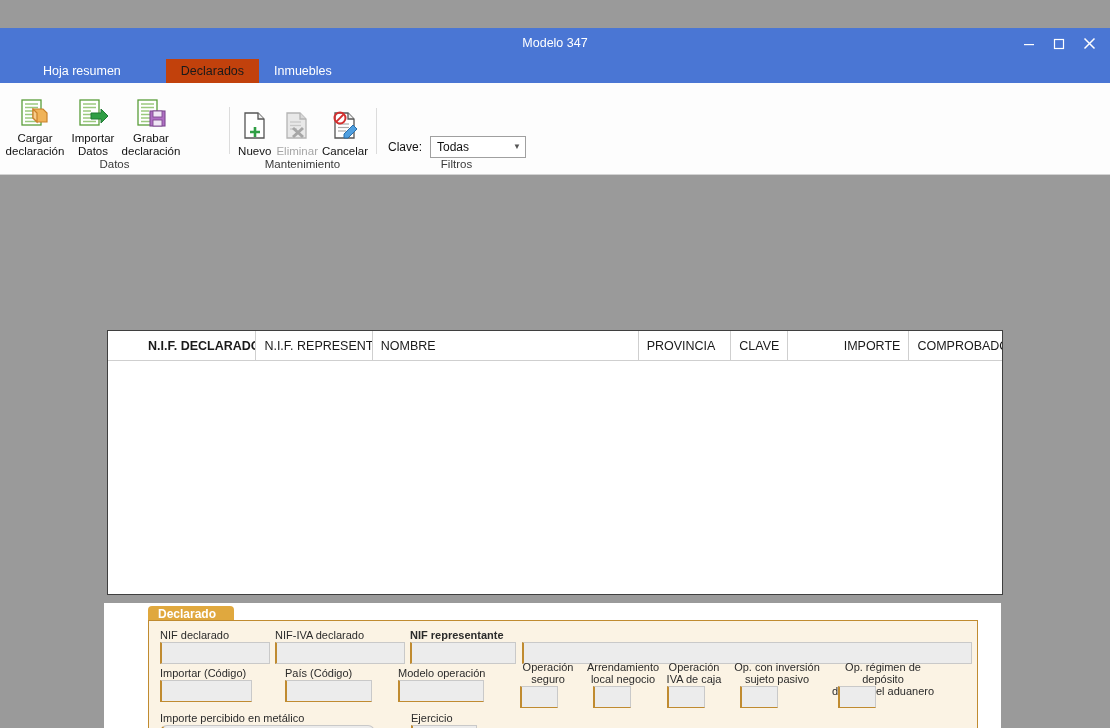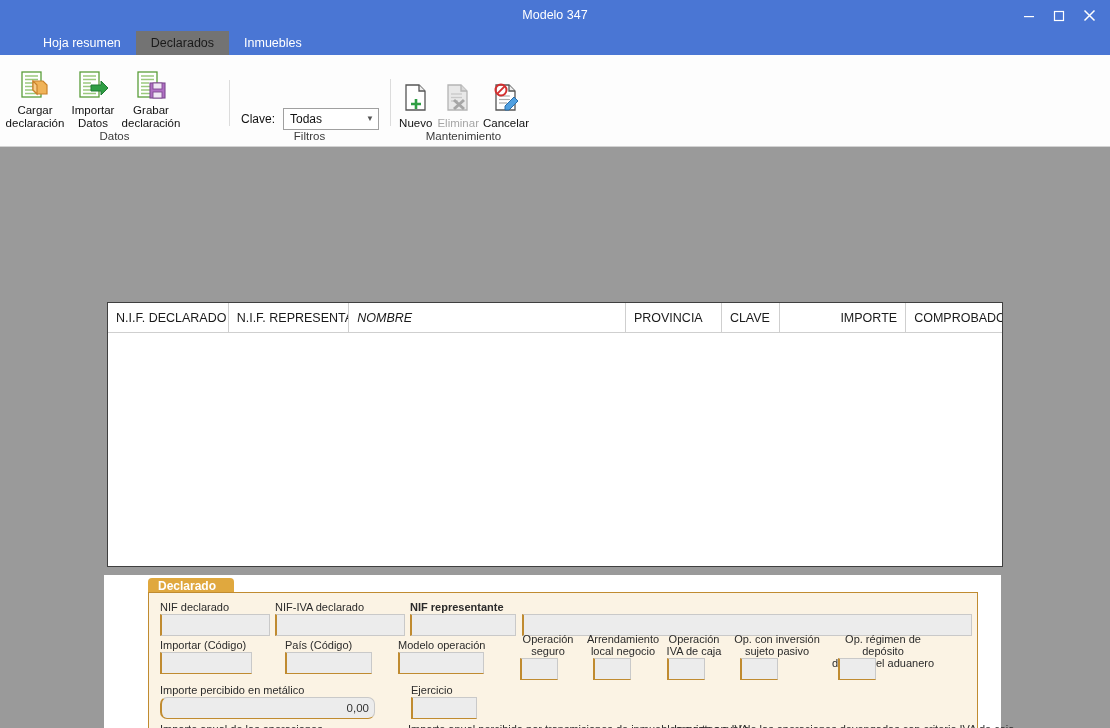--- a/index.html
+++ b/index.html
@@ -11,21 +11,21 @@
     background: #9a9a9a;
   }
   .window {
     position: absolute; left:0; top:0; width:1110px; height:728px;
     background: #9a9a9a;
     display: flex; flex-direction: column;
   }
 
   
   .titlebar {
-    height: 31px; background:#4a76d4; position:relative; flex:0 0 auto;
+    height: 31px; background:#4a76d4; position:relative; flex:0 0 auto;margin-top:28px;
   }
   .titlebar .title {
     position:absolute; left:0; right:0; top:0; height:31px;
     line-height:31px; text-align:center; color:#ffffff; font-size:12.5px;
   }
   .wincontrols {
     position:absolute; right:6px; top:0; height:31px;
     display:flex; align-items:center; gap:0px;
   }
   .wc {
@@ -38,21 +38,21 @@
   .tabstrip {
     height: 24px; background:#4a76d4; position:relative; flex:0 0 auto;
     display:flex; align-items:flex-end; padding-left:28px;
   }
   .tab {
     height:24px; line-height:24px; padding:0 15px; font-size:12.5px;
     color:#ffffff; position:relative; top:0px; cursor:default;
     white-space:nowrap;
   }
   .tab.active {
-    background:#737373; color:#1a1a1a;
+    background:#c2410c; color:#1a1a1a;margin-left:30px;
   }
 
   
   .ribbon {
     height: 92px; background:#fdfdfd; flex:0 0 auto;
     border-bottom:1px solid #d3d3d3;
     display:flex; align-items:flex-end; position:relative;
   }
   .rgroup {
     display:flex; flex-direction:column; justify-content:space-between;
@@ -97,21 +97,21 @@
     position:absolute; left:107px; top:155px; width:896px; height:265px;
     background:#ffffff; border:1px solid #3f3f3f;
   }
   .gridhead {
     display:flex; height:30px; border-bottom:1px solid #cfcfcf; background:#ffffff;
   }
   .gh {
     display:flex; align-items:center; padding:0 8px; font-size:12.5px; color:#1a1a1a;
     border-right:1px solid #cfcfcf; white-space:nowrap; overflow:hidden;
   }
-  .gh.bold { font-weight:normal; }
+  .gh.bold { font-weight:bold;margin-left:32px; }
   .gh.right { justify-content:flex-end; }
   .gh.last { border-right:none; }
   .gridbody { height:233px; background:#fff; }
 
   
   .formpanel {
     position:absolute; left:103px; top:427px; width:899px; height:290px;
     background:#ffffff; border:1px solid #9a9a9a;
   }
   .fieldset {
@@ -231,31 +231,20 @@
           </div>
           <div class="cap">Grabar
 declaración</div>
         </div>
 
 
       </div>
       <div class="rlabel">Datos</div>
     </div>
 
-    <div class="rgroup" style="width:161px;">
-      <div class="filtros-inner">
-        <span class="flabel">Clave:</span>
-        <div class="combo">
-          <span>Todas</span>
-          <span class="arrow">▼</span>
-        </div>
-      </div>
-      <div class="rlabel">Filtros</div>
-    </div>
-
     <div class="rgroup" style="width:147px;">
       <div class="ritems">
 
         <div class="rbtn" style="width:46px;">
           <div class="ico">
             <svg width="30" height="30" viewBox="0 0 30 30">
               <path d="M5 2 L18 2 L24 8 L24 27 L5 27 Z" fill="#fff" stroke="#555" stroke-width="1.3"></path>
               <path d="M18 2 L18 8 L24 8" fill="#eee" stroke="#555" stroke-width="1.3"></path>
               <path d="M15 16 L15 26 M10 21 L20 21" stroke="#2f9e44" stroke-width="2.6"></path>
             </svg>
@@ -294,29 +283,40 @@
               <line x1="6.4" y1="10.6" x2="13.6" y2="3.4" stroke="#d32f2f" stroke-width="2"></line>
             </svg>
           </div>
           <div class="cap">Cancelar</div>
         </div>
 
       </div>
       <div class="rlabel">Mantenimiento</div>
     </div>
 
+    <div class="rgroup" style="width:161px;">
+      <div class="filtros-inner">
+        <span class="flabel">Clave:</span>
+        <div class="combo">
+          <span>Todas</span>
+          <span class="arrow">▼</span>
+        </div>
+      </div>
+      <div class="rlabel">Filtros</div>
+    </div>
+
   </div>
 
   <div class="body">
 
     <div class="gridwrap">
       <div class="gridhead">
         <div class="gh bold" style="width:126px;">N.I.F. DECLARADO</div>
         <div class="gh" style="width:126px;">N.I.F. REPRESENTA...</div>
-        <div class="gh" style="width:290px;font-style:italic;">NOMBRE</div>
+        <div class="gh" style="width:290px;">NOMBRE</div>
         <div class="gh" style="width:100px;">PROVINCIA</div>
         <div class="gh" style="width:60px;">CLAVE</div>
         <div class="gh right" style="width:132px;">IMPORTE</div>
         <div class="gh last" style="width:100px;">COMPROBADO</div>
       </div>
       <div class="gridbody"></div>
     </div>
 
     <div class="formpanel">
       <div class="legend">Declarado</div>

